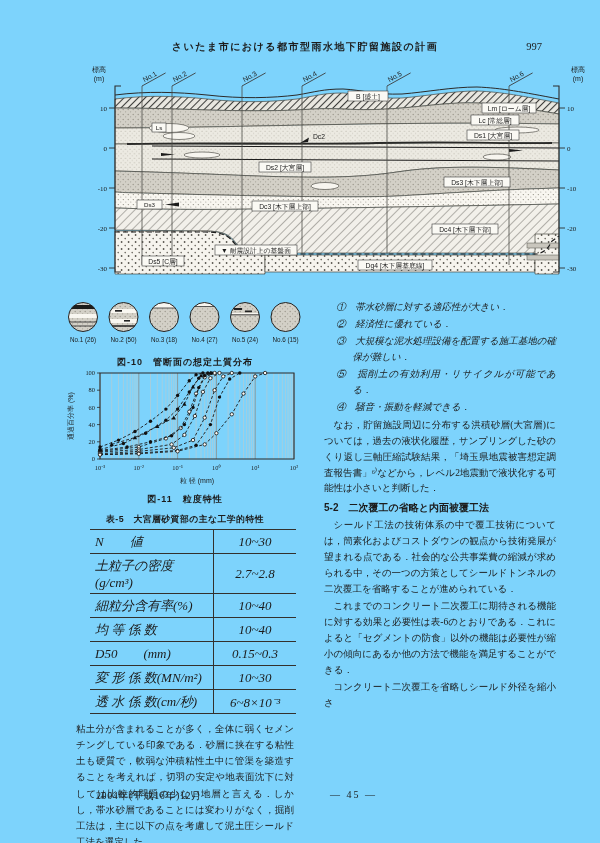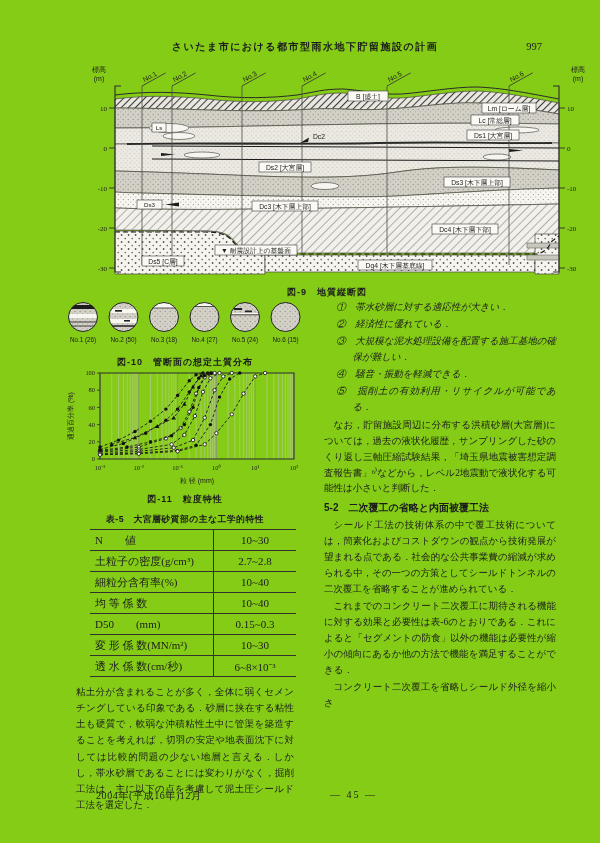--- a/index.html
+++ b/index.html
@@ -1,16 +1,16 @@
 <!DOCTYPE html>
 <html><head>
 <meta charset="utf-8">
 <style>
   html,body{margin:0;padding:0;background:#e8e7e3;}
-  .page{position:relative;width:600px;height:843px;background:#84cc16;
+  .page{position:relative;width:600px;height:843px;background:#7dd3fc;
         font-family:"Liberation Serif",serif;color:#1c1c1c;overflow:hidden;}
   
   .header{position:absolute;top:40px;left:60px;right:50px;height:16px;}
   .header-title{display:block;text-align:center;font-family:"Liberation Sans",sans-serif;
         font-weight:bold;font-size:10px;letter-spacing:1.5px;}
   .pagenum{position:absolute;right:8px;top:1px;font-size:10.5px;margin-left:9px;}
   
   .fig9{position:absolute;top:58px;left:57px;width:540px;}
   .figcap{text-align:center;font-family:"Liberation Sans",sans-serif;font-size:9px;
         font-weight:bold;letter-spacing:1px;margin-top:2px;}
@@ -45,21 +45,21 @@
   .curve{fill:none;stroke:#1a1a1a;stroke-width:0.9;stroke-dasharray:3,2;}
   .mk-open{fill:#faf9f4;stroke:#111;stroke-width:0.8;}
   .mk-fill{fill:#111;}
   .mk-tri{fill:#111;}
   .chlbl{font-size:6.4px;font-family:"Liberation Serif",serif;}
   .chaxis{font-size:7px;font-family:"Liberation Sans",sans-serif;text-anchor:middle;}
   
   .tbl-cap{text-align:center;font-family:"Liberation Sans",sans-serif;font-weight:bold;
         font-size:8.8px;letter-spacing:0.5px;margin:8px 0 3px 0;}
   table.t5{border-collapse:collapse;width:206px;margin:0 auto 0 30px;
-        font-size:11px;font-family:"Liberation Serif",serif;}
+        font-size:13px;font-family:"Liberation Serif",serif;font-style:italic;}
   table.t5 tr{border-bottom:1px solid #33312d;}
   table.t5 tr:first-child{border-top:1px solid #33312d;}
   table.t5 td{padding:2.5px 5px;}
   table.t5 td:first-child{border-right:1px solid #33312d;width:60%;}
   table.t5 td:last-child{text-align:center;}
   .leftpara{margin-top:7px;}
   
   .rlist{margin:0 0 2px 0;padding:0;list-style:none;font-style:italic;}
   .rlist li{padding-left:2.4em;text-indent:-1.7em;margin:0 0 1px 0.6em;
         font-size:9.5px;line-height:1.68;text-align:justify;}
@@ -253,21 +253,20 @@
         <rect class="lblbox" x="375" y="166" width="66" height="10"></rect>
           <text class="lbltxt" x="408" y="173.5">Dc4 [木下層下部]</text>
         <rect class="lblbox" x="85" y="198" width="42" height="10"></rect>
           <text class="lbltxt" x="106" y="205.5">Ds5 [C層]</text>
         <rect class="lblbox" x="158" y="187" width="82" height="10"></rect>
           <text class="lbltxt" x="199" y="194.5">▼ 耐震設計上の基盤面</text>
         <rect class="lblbox" x="301" y="202" width="74" height="10"></rect>
           <text class="lbltxt" x="338" y="209.5">Dg4 [木下層基底線]</text>
       </g>
     </svg>
-    <div class="figcap">図-9　地質縦断図</div>
   </div>
 
   <div class="cols">
 
     <div class="col-left">
 
       <div class="fig10wrap">
         <svg width="242" height="50" viewBox="0 0 242 50">
           <defs>
             <clipPath id="cc1">
@@ -532,22 +531,22 @@
       </table>
 
       <p class="bodytext leftpara">粘土分が含まれることが多く，全体に弱くセメンチングしている印象である．砂層に挟在する粘性土も硬質で，軟弱な沖積粘性土中に管渠を築造することを考えれば，切羽の安定や地表面沈下に対しては比較的問題の少ない地層と言える．しかし，帯水砂層であることには変わりがなく，掘削工法は，主に以下の点を考慮して泥土圧シールド工法を選定した．</p>
     </div>
 
     <div class="col-right">
       <ul class="rlist">
         <li>①　帯水砂層に対する適応性が大きい．</li>
         <li>②　経済性に優れている．</li>
         <li>③　大規模な泥水処理設備を配置する施工基地の確保が難しい．</li>
+        <li>⑤　掘削土の有効利用・リサイクルが可能である．</li>
         <li>④　騒音・振動を軽減できる．</li>
-        <li>⑤　掘削土の有効利用・リサイクルが可能である．</li>
       </ul>
       <p class="bodytext rpara indent">なお，貯留施設周辺に分布する洪積砂層(大宮層)については，過去の液状化履歴，サンプリングした砂のくり返し三軸圧縮試験結果，「埼玉県地震被害想定調査報告書」⁶⁾などから，レベル2地震動で液状化する可能性は小さいと判断した．</p>
       <div class="h52">5-2　二次覆工の省略と内面被覆工法</div>
       <p class="bodytext rpara indent">シールド工法の技術体系の中で覆工技術については，簡素化およびコストダウンの観点から技術発展が望まれる点である．社会的な公共事業費の縮減が求められる中，その一つの方策としてシールドトンネルの二次覆工を省略することが進められている．</p>
       <p class="bodytext rpara indent">これまでのコンクリート二次覆工に期待される機能に対する効果と必要性は表-6のとおりである．これによると「セグメントの防食」以外の機能は必要性が縮小の傾向にあるか他の方法で機能を満足することができる．</p>
       <p class="bodytext rpara indent">コンクリート二次覆工を省略しシールド外径を縮小さ</p>
     </div>
   </div>
 
   <div class="footer">

